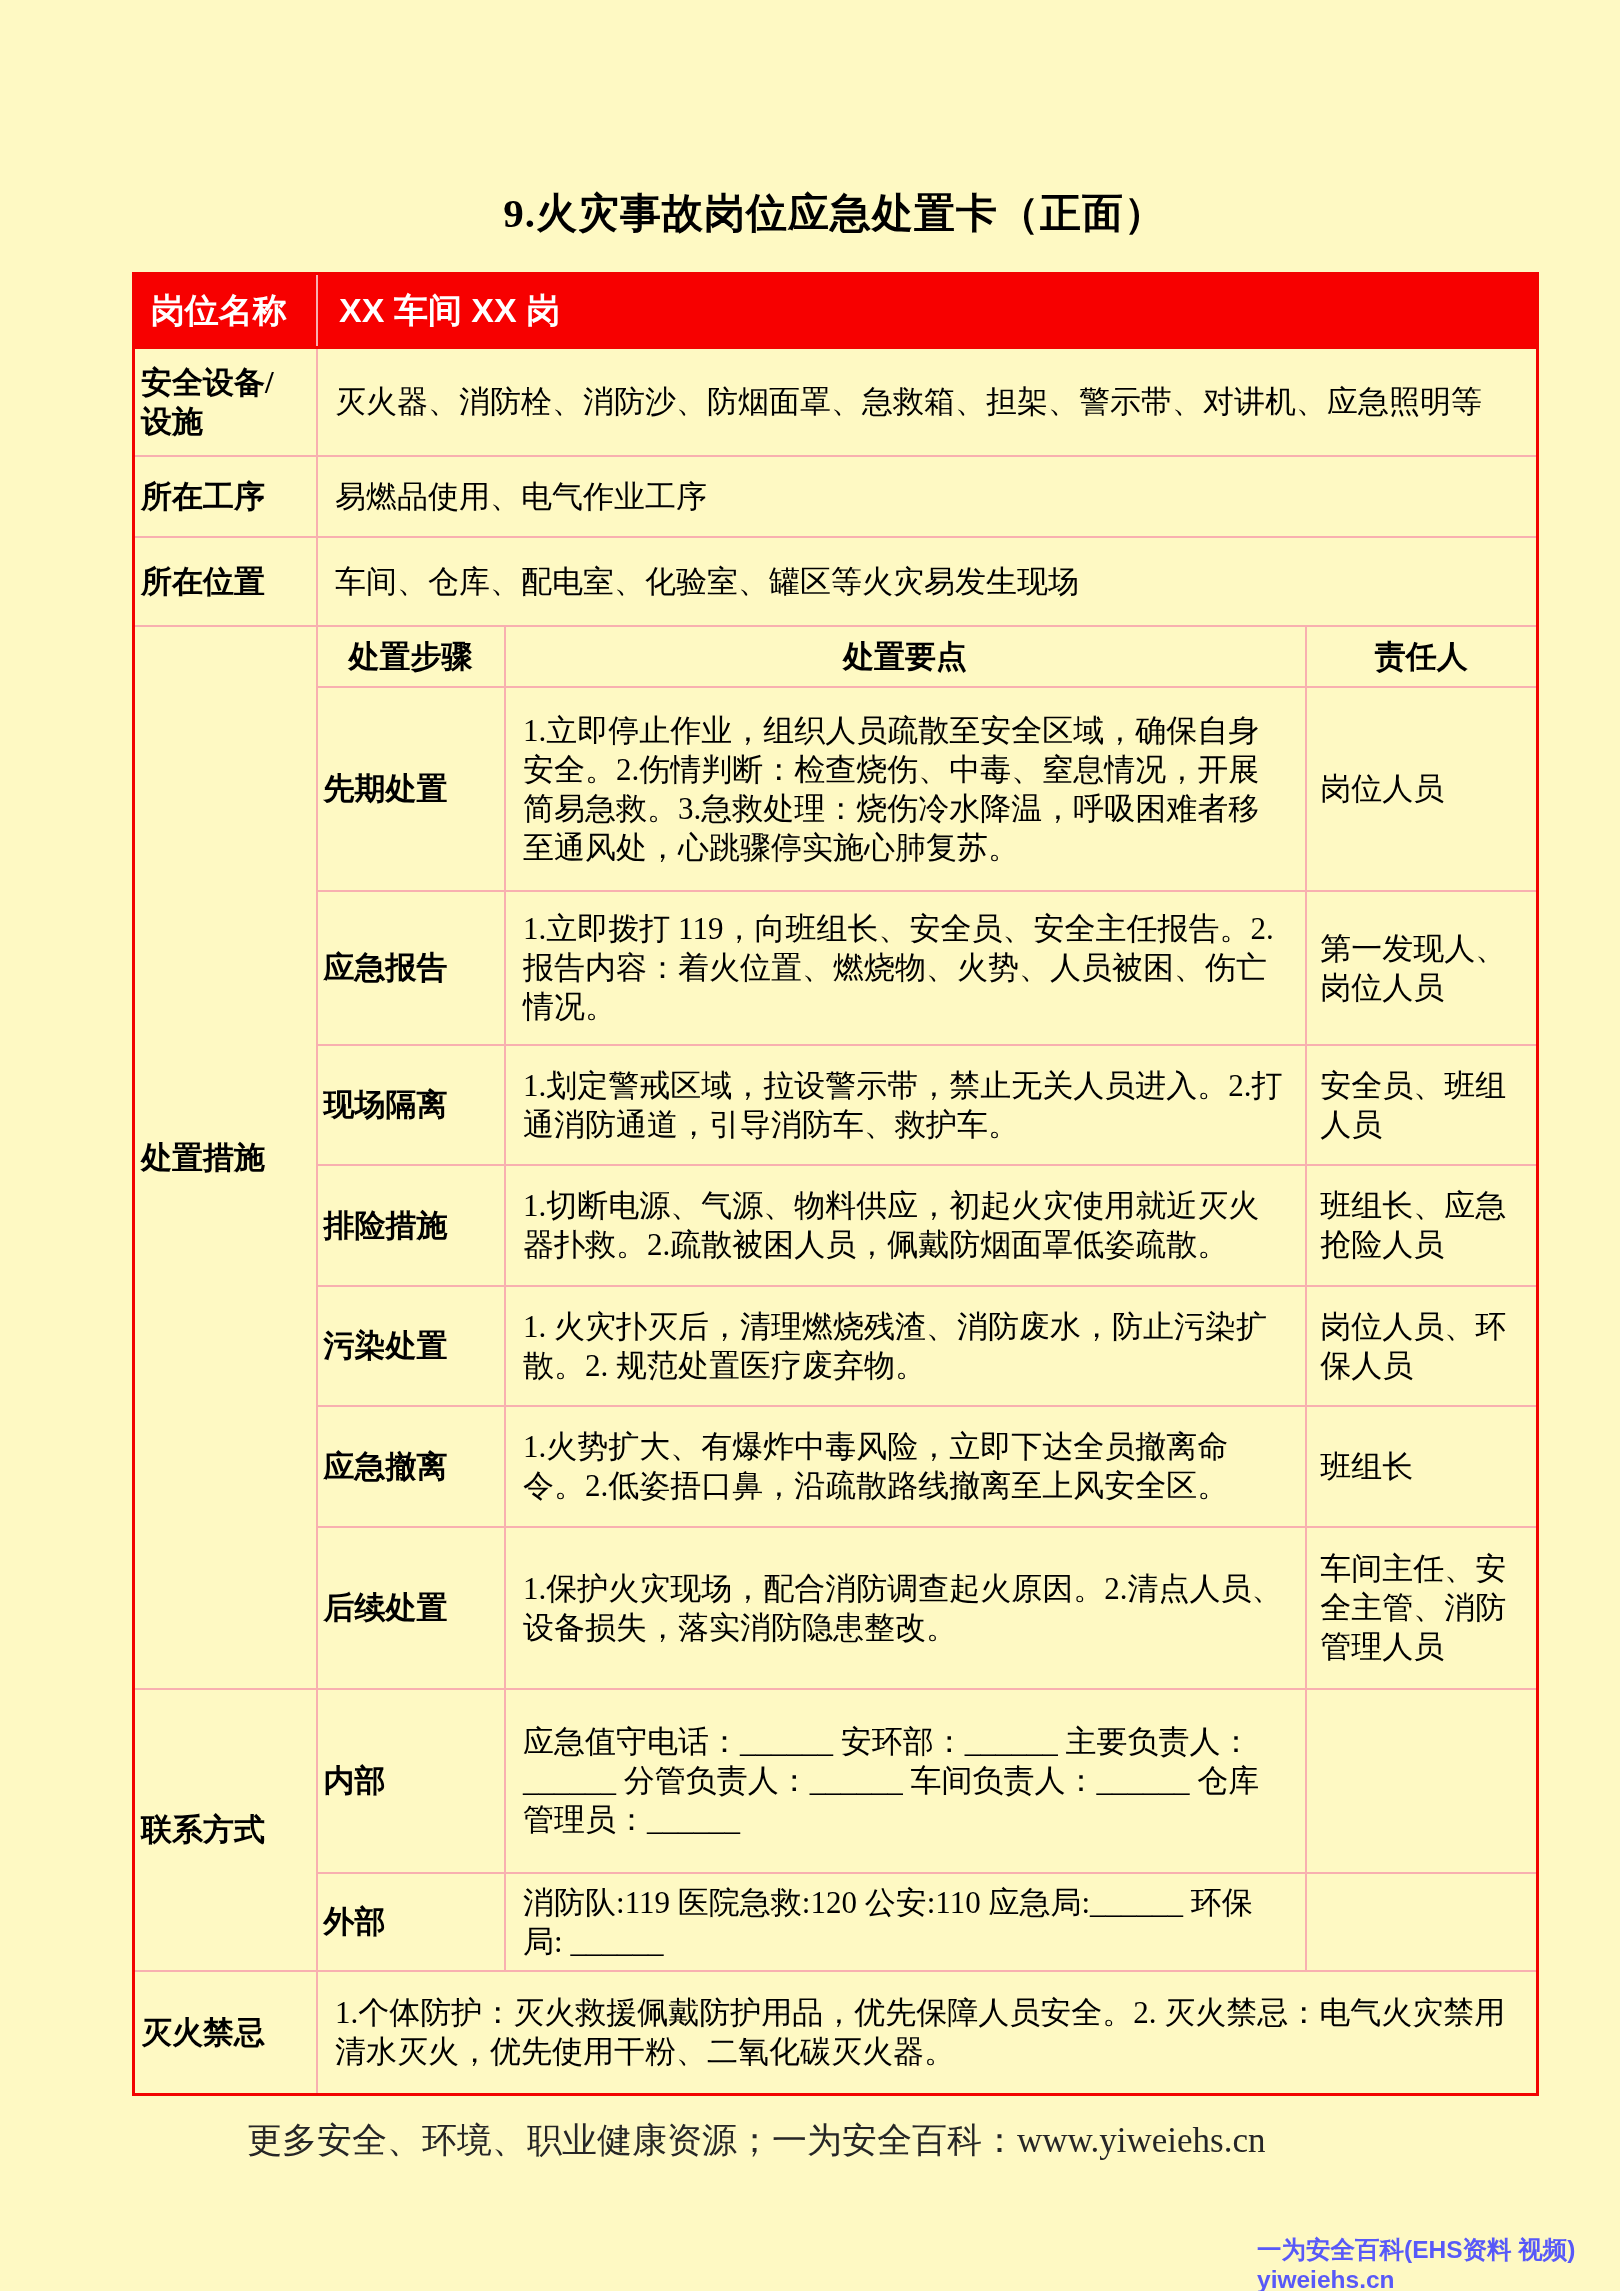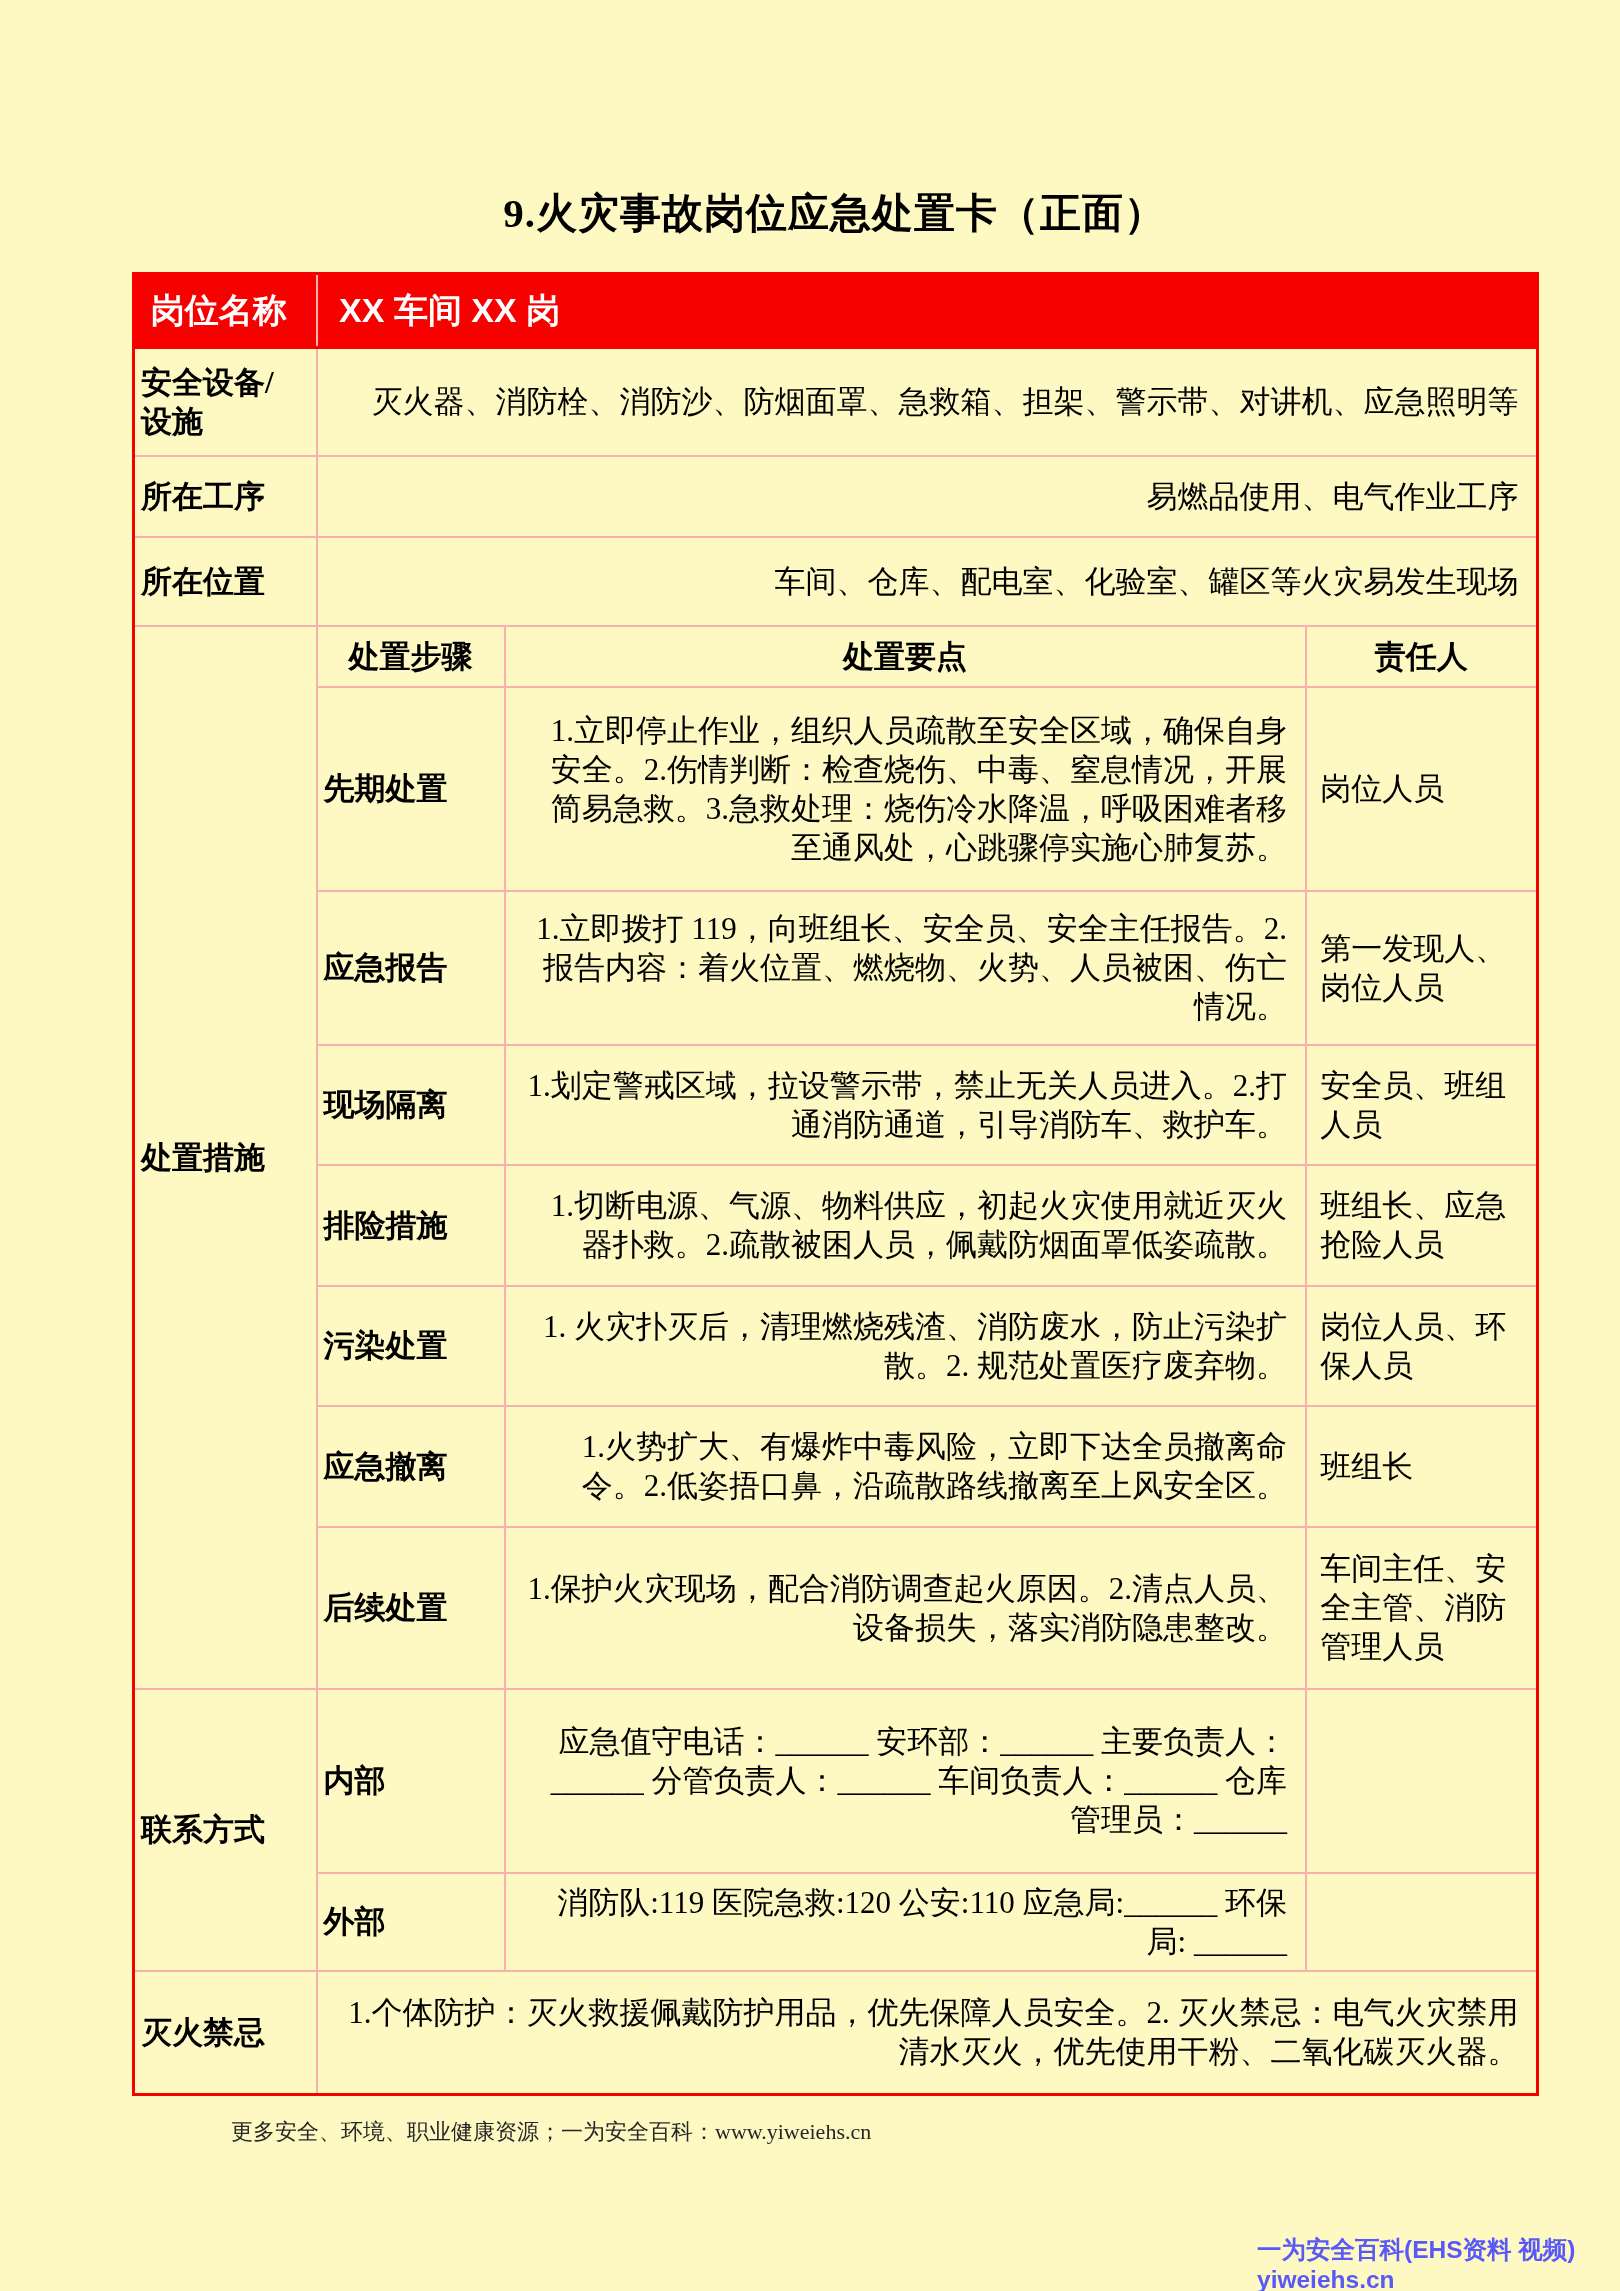--- a/index.html
+++ b/index.html
@@ -39,42 +39,42 @@
     border-bottom:3.9px solid #f20300;
   }
   td.hdr-label { text-align:left; padding-left:15.7px; border-right:2.9px solid #ffc9c9; }
   td.hdr-value { text-align:left; padding-left:21.6px; }
 
   td.lbl {
     font-weight:bold; white-space:pre-line;
     padding:3.9px 5.9px;
   }
   td.sub { text-align:center; font-weight:bold; padding:3.9px 5.9px; }
-  td.content { text-align:right; padding:7.8px 17.6px;margin-left:48px; }
+  td.content { text-align:left; padding:7.8px 17.6px;margin-left:48px; }
   td.owner { text-align:left; padding:7.8px 13.7px;margin-left:37px; }
 
   tr.h-post  { height:74px; }
   tr.h-equip { height:108px; }
   tr.h-proc  { height:81px; }
   tr.h-loc   { height:89px; }
   tr.h-sub   { height:61px; }
   tr.h-m1 { height:204px; }
   tr.h-m2 { height:154px; }
   tr.h-m3 { height:120px; }
   tr.h-m4 { height:121px; }
   tr.h-m5 { height:120px; }
   tr.h-m6 { height:121px; }
   tr.h-m7 { height:162px; }
   tr.h-c1 { height:184px; }
   tr.h-c2 { height:98px; }
   tr.h-notes { height:124px; }
 
   .footer {
-    position:absolute; left:231px; top:2117px;
-    font-size:22px; color:#262626;
+    position:absolute; left:247px; top:2117px;
+    font-size:35px; color:#262626;
     font-family:"Liberation Serif","DejaVu Serif",serif;
   }
   .watermark {
     position:absolute; left:1257px; top:2233px;
     font-size:24.5px; font-weight:bold; color:#5859f8;
     font-family:"Liberation Sans","DejaVu Sans",sans-serif;
   }
 </style>
 </head>
 <body>

